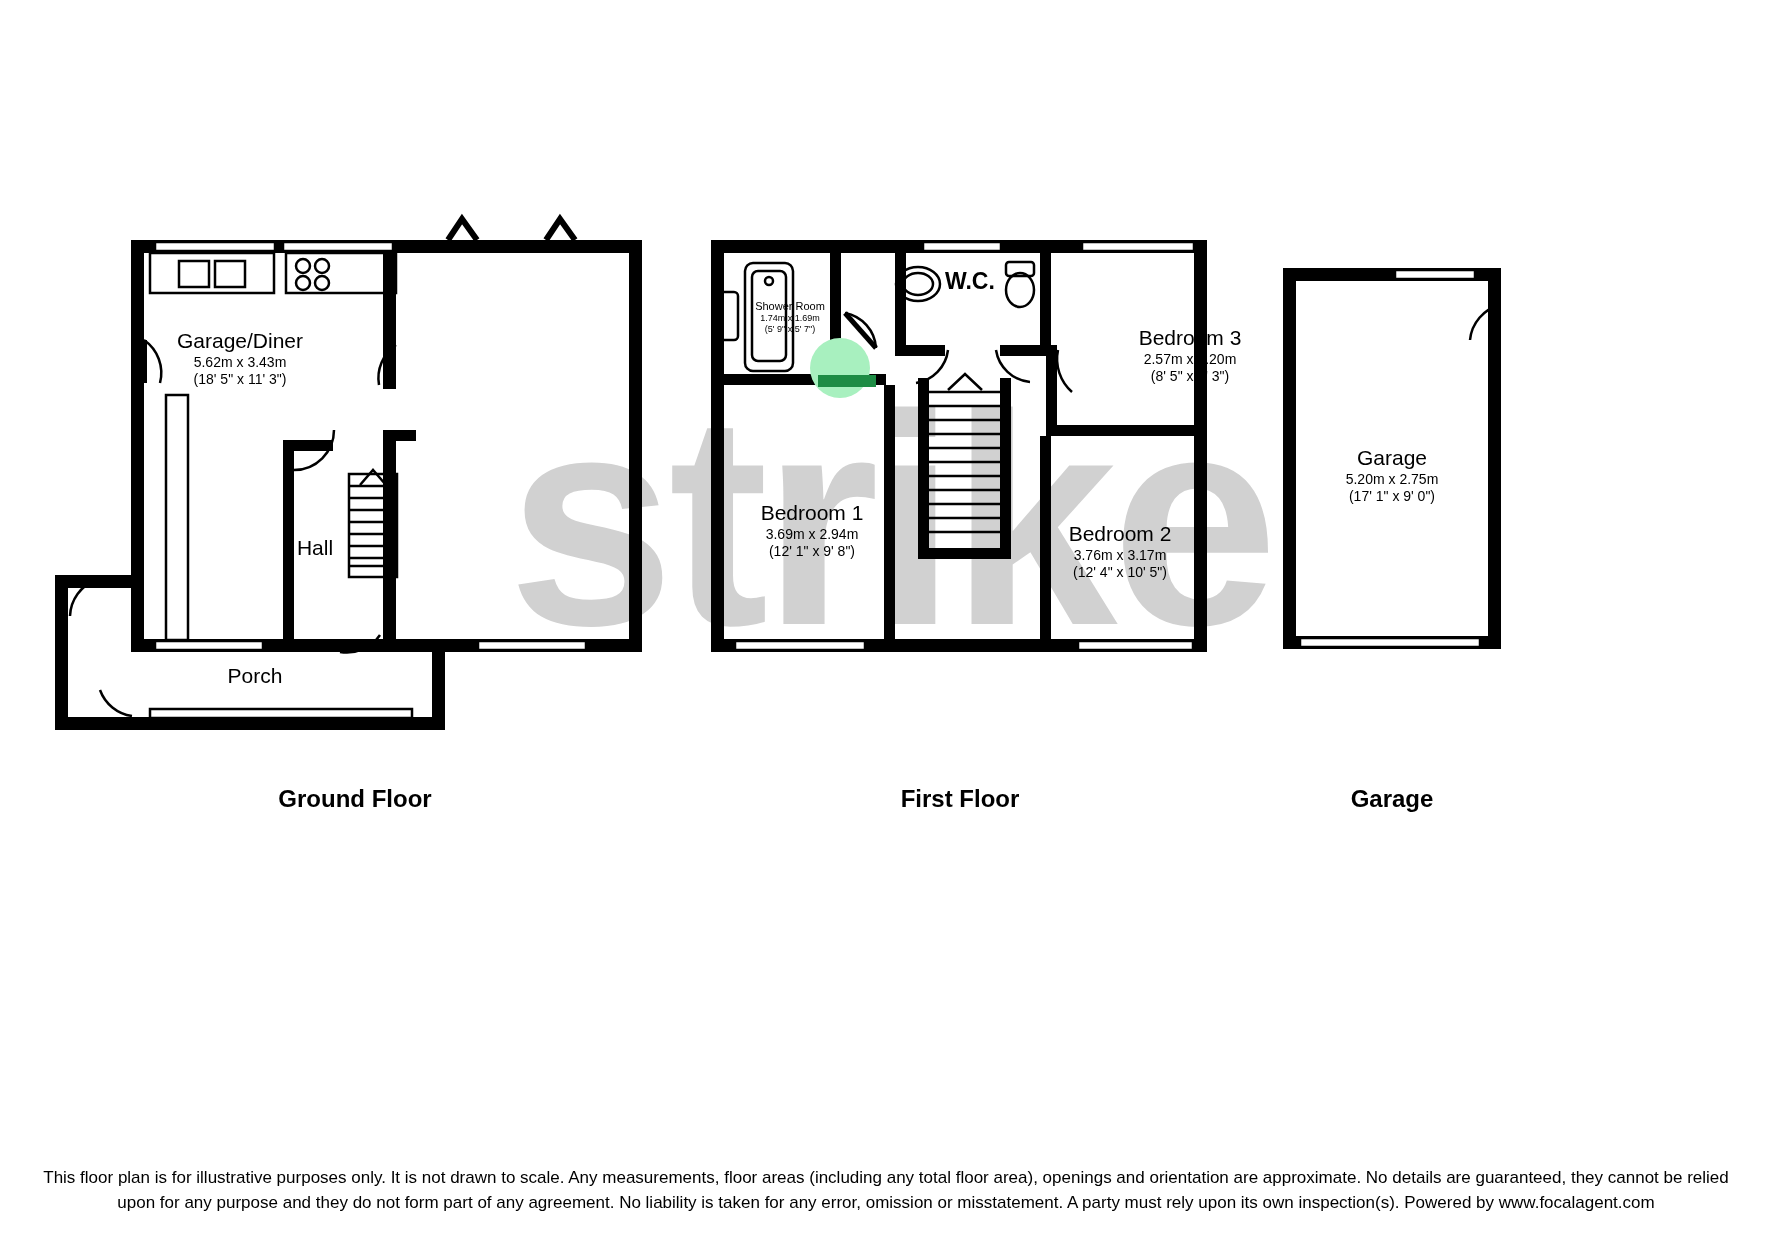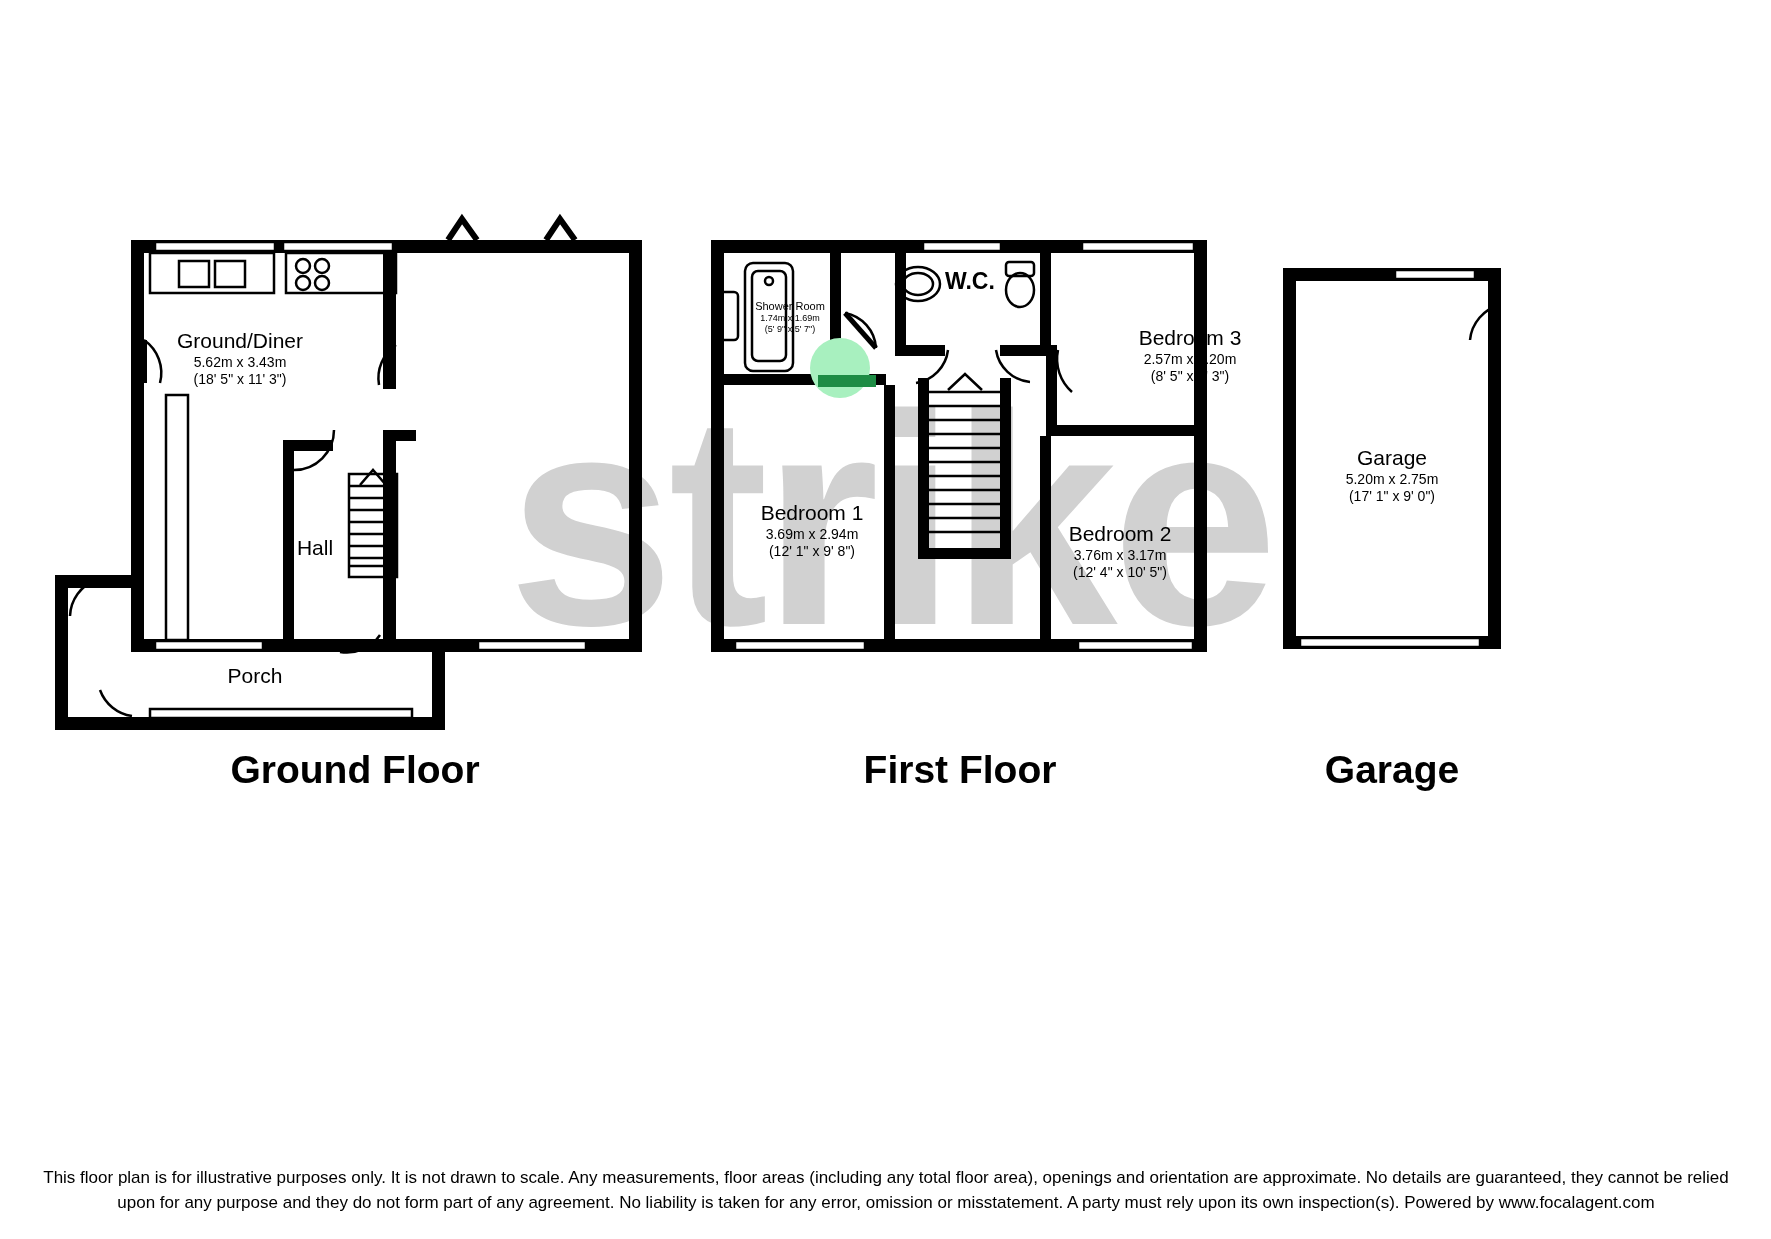--- a/index.html
+++ b/index.html
@@ -33,24 +33,25 @@
     font-size: 300px;
     letter-spacing: -6px;
     color: #c9c9c9;
     opacity: 0.85;
     user-select: none;
     line-height: 320px;
     text-align: center;
   }
   .floor-title {
     position: absolute;
-    font-size: 39px;
+    font-size: 24px;
     font-weight: bold;
     text-align: center;
     white-space: nowrap;
+    margin-top: 37px;
   }
   .room-label {
     position: absolute;
     text-align: center;
     white-space: nowrap;
     line-height: 1.22;
   }
   .room-label .rname {
     font-size: 21px;
   }
@@ -276,21 +277,21 @@
         <rect x="1395" y="270" width="80" height="9"></rect>
         <rect x="1300" y="638" width="180" height="9"></rect>
       </g>
       <g fill="none" stroke="#000000" stroke-width="2.5">
         <path d="M1500,305 A40,40 0 0 0 1470,340"></path>
       </g>
     </g>
   </svg>
 
   <div class="room-label" style="left:125px; top:328px; width:230px;">
-    <div class="rname">Ground/Diner</div>
+    <div class="rname">Garage/Diner</div>
     <div class="rdim">5.62m x 3.43m</div>
     <div class="rdim">(18' 5" x 11' 3")</div>
   </div>
 
 
   <div class="room-label plain" style="left:250px; top:535px; width:130px;">
     <div class="rname">Hall</div>
   </div>
 
   <div class="room-label plain" style="left:175px; top:663px; width:160px;">

